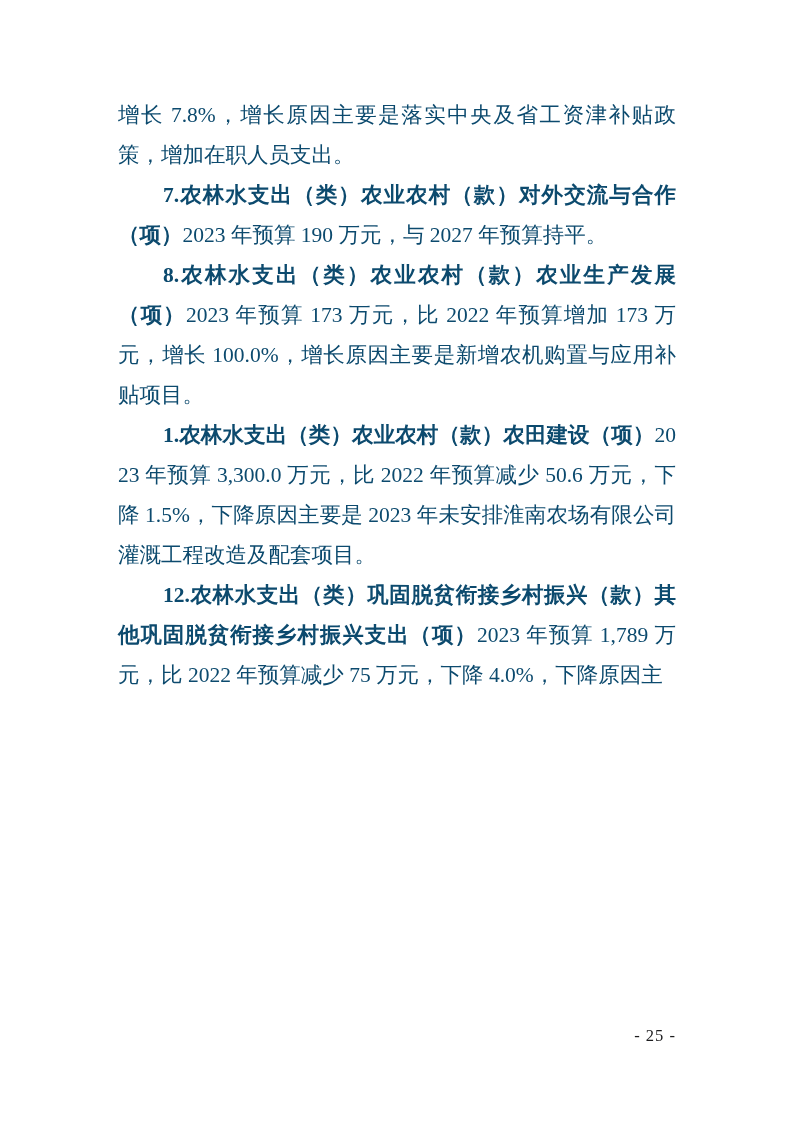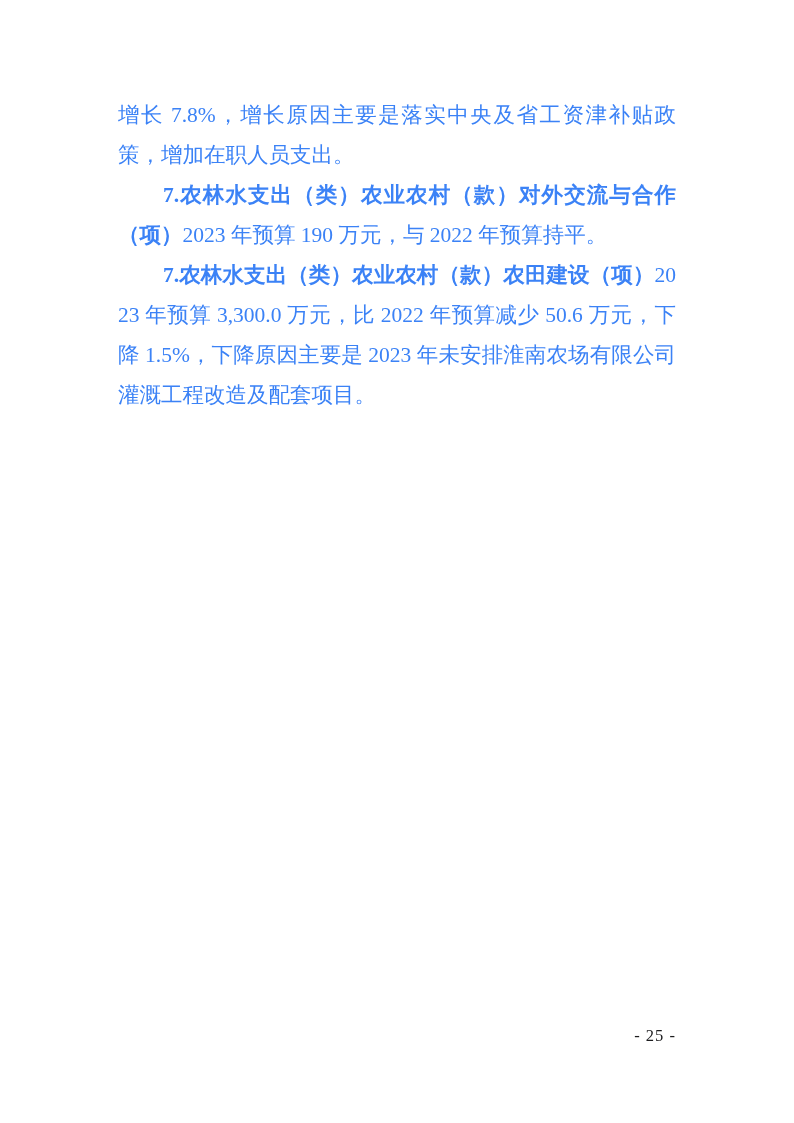--- a/index.html
+++ b/index.html
@@ -23,45 +23,47 @@
     top: 95px;
     width: 558px;
   }
   .para {
     margin: 0;
     font-size: 21.5px;
     line-height: 40px;
     text-align: justify;
     text-justify: inter-character;
     word-break: break-all;
-    color: #3b82f6;
+    color: #0c4a6e;
   }
   .para.indent { text-indent: 45px; }
   .para strong { font-weight: 700; }
   .page-number {
     position: absolute;
     top: 1026px;
     right: 118px;
     font-size: 16.5px;
     letter-spacing: 1px;
     color: #1d1d1f;
   }
 </style>
 </head>
 <body>
 
 <div class="doc-page">
   <main class="content">
 
     <p class="para"><strong></strong><span>增长 7.8%，增长原因主要是落实中央及省工资津补贴政策，增加在职人员支出。</span></p>
 
-    <p class="para indent"><strong>7.农林水支出（类）农业农村（款）对外交流与合作（项）</strong><span>2023 年预算 190 万元，与 2022 年预算持平。</span></p>
+    <p class="para indent"><strong>7.农林水支出（类）农业农村（款）对外交流与合作（项）</strong><span>2023 年预算 190 万元，与 2027 年预算持平。</span></p>
 
+    <p class="para indent"><strong>8.农林水支出（类）农业农村（款）农业生产发展（项）</strong><span>2023 年预算 173 万元，比 2022 年预算增加 173 万元，增长 100.0%，增长原因主要是新增农机购置与应用补贴项目。</span></p>
 
-    <p class="para indent"><strong>7.农林水支出（类）农业农村（款）农田建设（项）</strong><span>2023 年预算 3,300.0 万元，比 2022 年预算减少 50.6 万元，下降 1.5%，下降原因主要是 2023 年未安排淮南农场有限公司灌溉工程改造及配套项目。</span></p>
+    <p class="para indent"><strong>1.农林水支出（类）农业农村（款）农田建设（项）</strong><span>2023 年预算 3,300.0 万元，比 2022 年预算减少 50.6 万元，下降 1.5%，下降原因主要是 2023 年未安排淮南农场有限公司灌溉工程改造及配套项目。</span></p>
 
 
 
+    <p class="para indent"><strong>12.农林水支出（类）巩固脱贫衔接乡村振兴（款）其他巩固脱贫衔接乡村振兴支出（项）</strong><span>2023 年预算 1,789 万元，比 2022 年预算减少 75 万元，下降 4.0%，下降原因主</span></p>
 
   </main>
 
   <div class="page-number">- 25 -</div>
 </div>
 
 </body></html>

